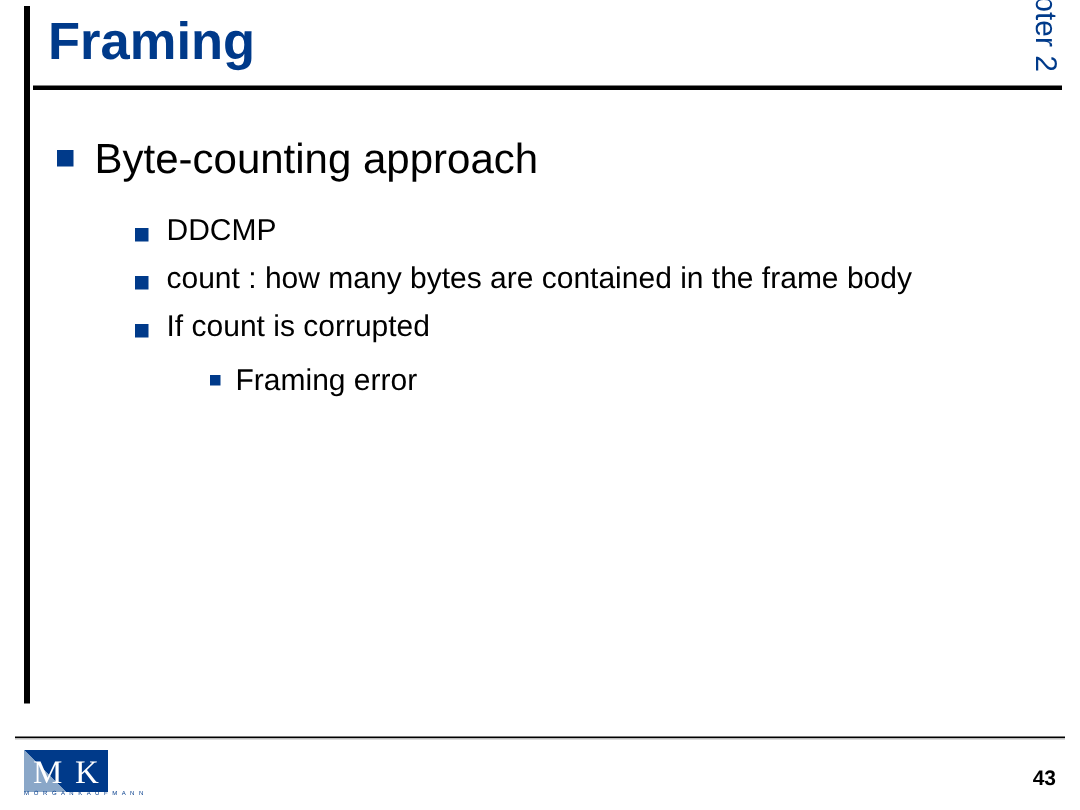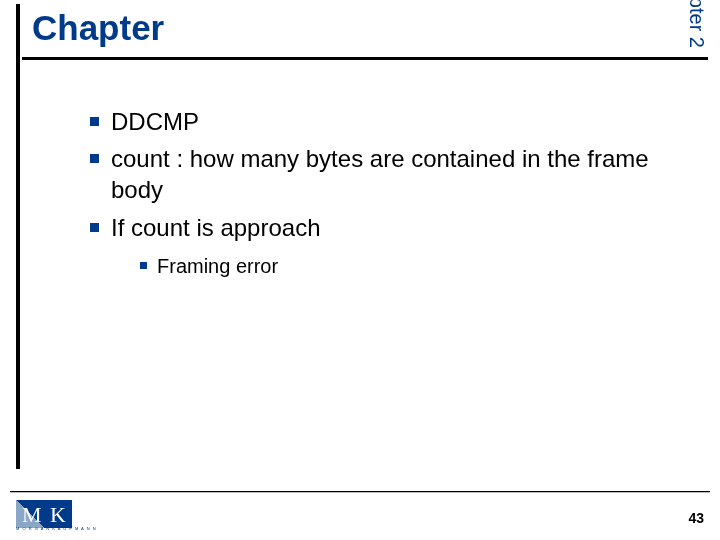--- a/index.html
+++ b/index.html
@@ -14,21 +14,21 @@
   .content { position: absolute; left: 38px; top: 88px; width: 640px; color: #000; }
 
   .l1 { margin-bottom: 10px; }
   .l1 .row { display: flex; align-items: flex-start; }
   .l1 .bullet { width: 11px; height: 11px; background: #003a8a; flex: 0 0 11px; margin-top: 12px; margin-right: 14px; }
   .l1 .text { font-size: 28px; line-height: 1.25; }
 
   .l2-group { margin-left: 52px; margin-top: 18px; }
   .l2 .row { display: flex; align-items: flex-start; margin-bottom: 6px; }
   .l2 .bullet { width: 9px; height: 9px; background: #003a8a; flex: 0 0 9px; margin-top: 11px; margin-right: 12px; }
-  .l2 .text { font-size: 24px; line-height: 1.3; }
+  .l2 .text { font-size: 20px; line-height: 1.3; }
 
   .l3-group { margin-left: 50px; margin-top: 10px; }
   .l3 .row { display: flex; align-items: flex-start; margin-bottom: 4px; }
   .l3 .bullet { width: 7px; height: 7px; background: #003a8a; flex: 0 0 7px; margin-top: 9px; margin-right: 10px; }
   .l3 .text { font-size: 20px; line-height: 1.3; }
 
   .italic { }
 
   .footer-line { position: absolute; left: 10px; bottom: 47px; width: 700px; height: 2px; border-top: 1px solid #000; border-bottom: 1px solid #bbb; }
   .logo { position: absolute; left: 16px; bottom: 6px; width: 56px; height: 34px; }
@@ -36,43 +36,47 @@
   .logo .m { font-family: "Times New Roman", serif; font-size: 22px; color: #fff; position: absolute; left: 6px; top: 2px; }
   .logo .k { font-family: "Times New Roman", serif; font-size: 22px; color: #fff; position: absolute; left: 34px; top: 2px; }
   .logo .sub { position:absolute; left:0; top:26px; font-size:4px; letter-spacing:1px; color:#003a8a; white-space:nowrap;}
   .pagenum { position: absolute; right: 16px; bottom: 14px; font-size: 14px; font-weight: bold; color: #000; }
 </style>
 </head>
 <body>
 
 <div class="slide">
   <div class="rail"></div>
-  <div class="header">Chapter</div>
+  <div class="header">Framing</div>
   <div class="hr"></div>
   <div class="chapter">Chapter 2</div>
 
   <div class="content">
     <div class="l1">
+      <div class="row">
+        <div class="bullet"></div>
+        <div class="text">Byte-counting approach</div>
+      </div>
       <div class="l2-group" id="l2-group">
           <div class="l2">
             <div class="row">
               <div class="bullet"></div>
               <div class="text"><span>DDCMP</span></div>
             </div>
           </div>
           <div class="l2">
             <div class="row">
               <div class="bullet"></div>
               <div class="text"><span class="italic">count</span><span> : how many bytes are contained in the frame body</span></div>
             </div>
           </div>
           <div class="l2">
             <div class="row">
               <div class="bullet"></div>
-              <div class="text"><span>If </span><span class="italic">count</span><span> is approach</span></div>
+              <div class="text"><span>If </span><span class="italic">count</span><span> is corrupted</span></div>
             </div>
             <div class="l3-group">
               <div class="l3">
                 <div class="row">
                   <div class="bullet"></div>
                   <div class="text">Framing error</div>
                 </div>
               </div>
             </div>
           </div>

